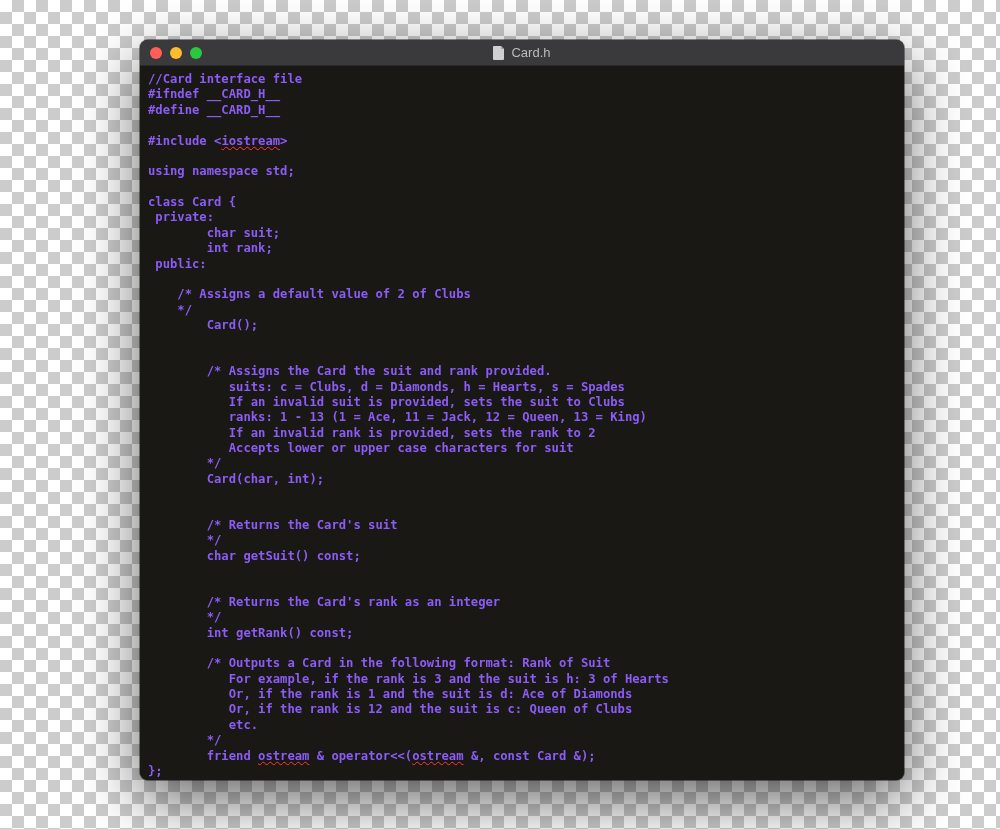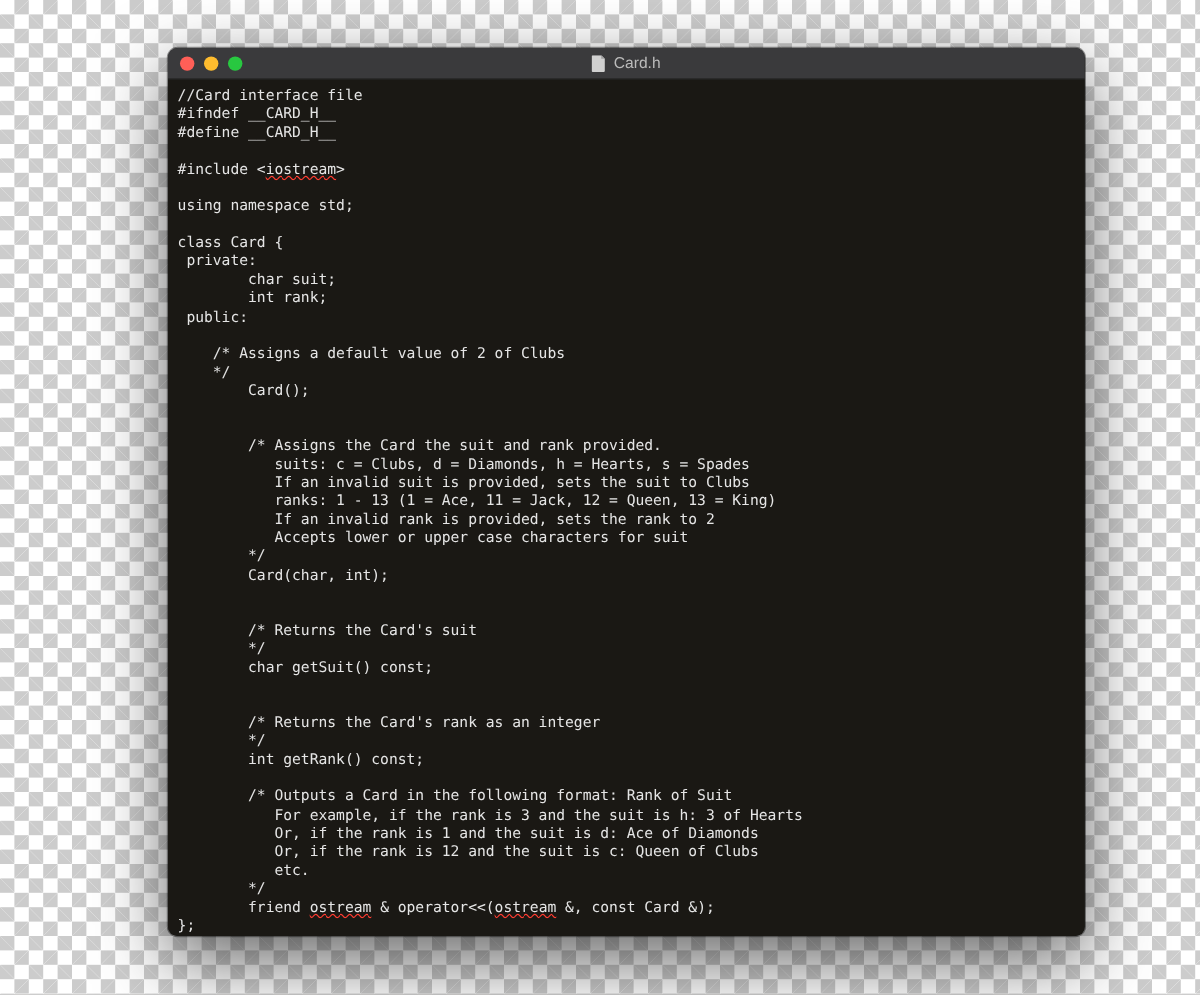--- a/index.html
+++ b/index.html
@@ -55,27 +55,28 @@
     align-items: center;
     gap: 6px;
     font-size: 13px;
     color: #bbb;
     pointer-events: none;
   }
   .file-icon-svg { width: 12px; height: 14px; }
   .editor {
     flex: 1;
     background: #1a1814;
-    color: #e5e5e5;
+    color: #8b5cf6;
     font-family: "Menlo", "Consolas", monospace;
     font-size: 12.2px;
     line-height: 1.26;
     padding: 6px 8px;
     white-space: pre;
     overflow: hidden;
+    font-weight: bold;
   }
   .underline-red {
     text-decoration-line: underline;
     text-decoration-style: wavy;
     text-decoration-color: #ff3b30;
     text-decoration-thickness: 1px;
   }
 </style>
 </head>
 <body>

